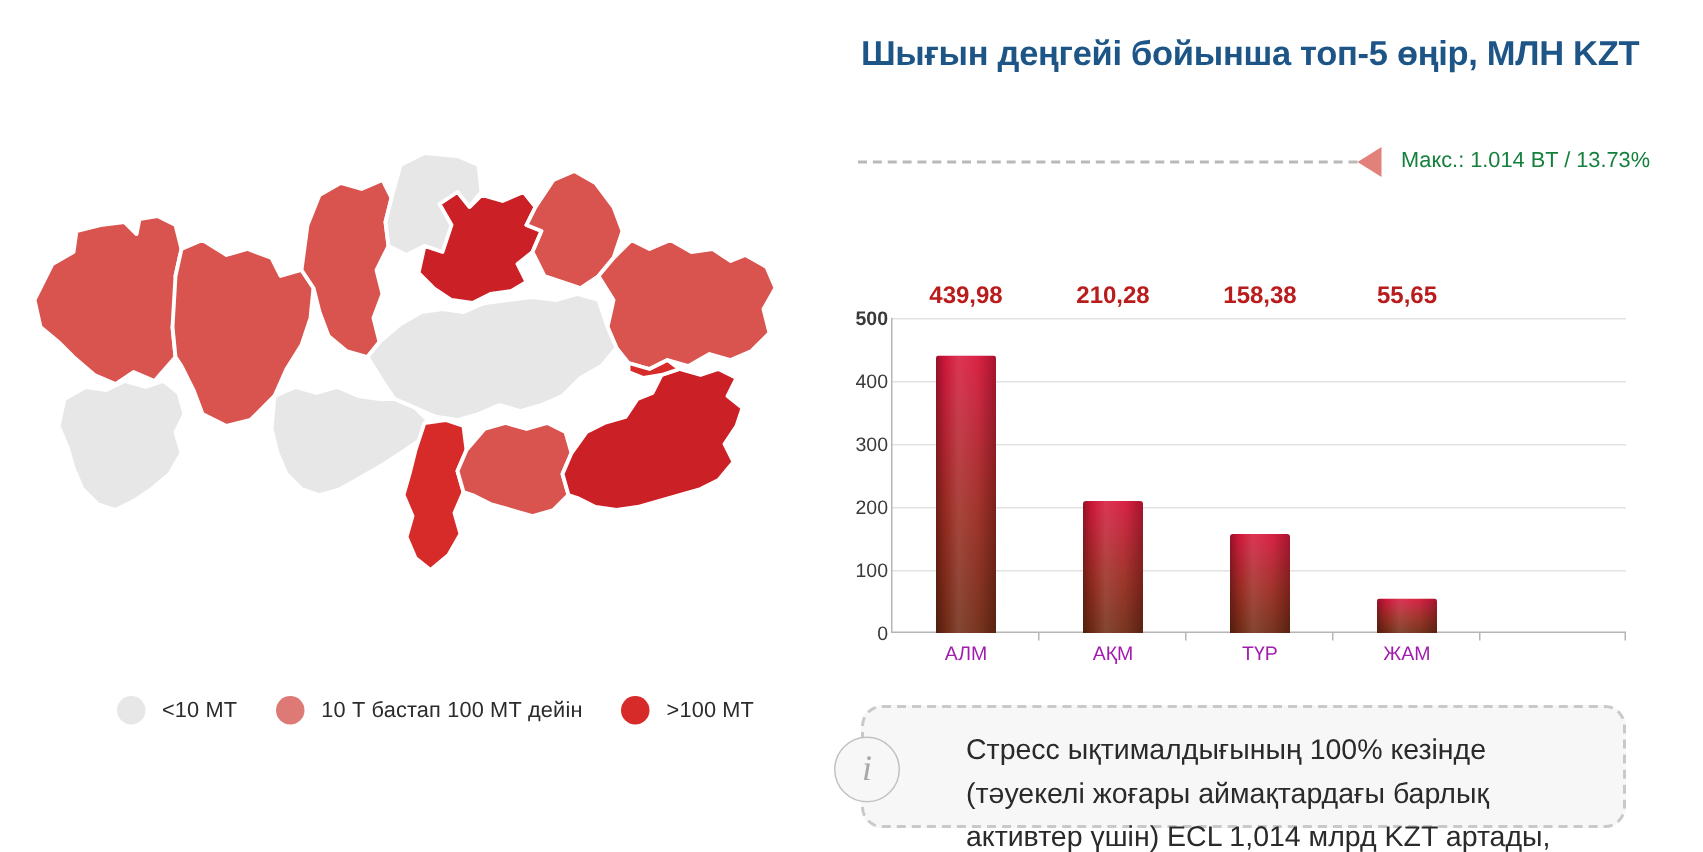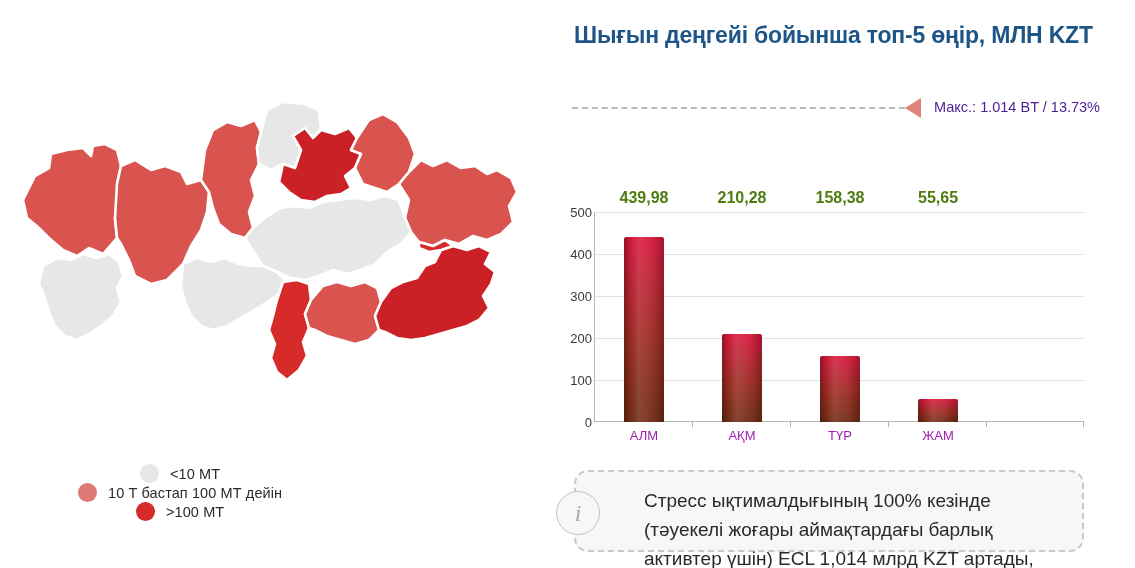--- a/index.html
+++ b/index.html
@@ -28,21 +28,20 @@
     width: 530px; height: 330px;
   }
 
   
   #map-legend {
     position: absolute;
     left: 78px; top: 464px;
     display: flex;
     align-items: center;
     gap: 0px;
-    flex-direction: column;
   }
   .legend-item {
     display: flex;
     align-items: center;
     margin-right: 26px;
   }
   .legend-dot {
     width: 19px; height: 19px;
     border-radius: 50%;
     margin-right: 11px;
@@ -88,21 +87,21 @@
     left: 333px; top: 1px;
     width: 0; height: 0;
     border-top: 10px solid transparent;
     border-bottom: 10px solid transparent;
     border-right: 16px solid #e2817c;
   }
   #max-label {
     position: absolute;
     left: 362px; top: 2px;
     font-size: 14.5px;
-    color: #4c1d95;
+    color: #15803d;
     white-space: nowrap;
   }
 
   
   #bar-chart {
     position: absolute;
     left: 0px; top: 200px;
     width: 595px; height: 245px;
   }
   .y-axis-labels {
@@ -169,21 +168,21 @@
         rgba(0,0,0,0.22) 100%),
       linear-gradient(to bottom, #d8173a 0%, #c31f36 18%, #9c2a21 55%, #702b14 100%);
     border-radius: 2px 2px 0 0;
   }
   .bar-value {
     position: absolute;
     bottom: 100%;
     margin-bottom: 5px;
     font-size: 16px;
     font-weight: bold;
-    color: #4d7c0f;
+    color: #b91c1c;
     white-space: nowrap;
   }
   .x-label {
     position: absolute;
     top: 100%;
     margin-top: 6px;
     font-size: 13px;
     font-weight: normal;
     color: #a21caf;
     white-space: nowrap;
@@ -309,21 +308,21 @@
 
   <div id="max-line-wrap">
     <div id="max-dashed-line"></div>
     <div id="max-marker"></div>
     <div id="max-label">Макс.: 1.014 BT / 13.73%</div>
   </div>
 
   <div id="bar-chart">
 
     <div class="y-axis-labels">
-      <span class="y-tick" style="top:12px;">500</span>
+      <span class="y-tick" style="top:12px;font-weight:bold;">500</span>
       <span class="y-tick" style="top:54px;">400</span>
       <span class="y-tick" style="top:96px;">300</span>
       <span class="y-tick" style="top:138px;">200</span>
       <span class="y-tick" style="top:180px;text-align:center;">100</span>
       <span class="y-tick" style="top:222px;">0</span>
     </div>
 
     <div id="plot-area">
       <div class="gridline" style="top:0px;"></div>
       <div class="gridline" style="top:42px;"></div>

